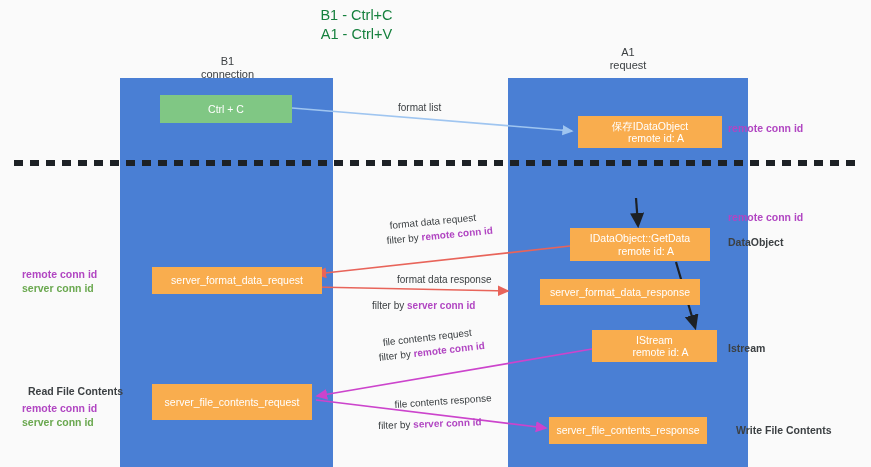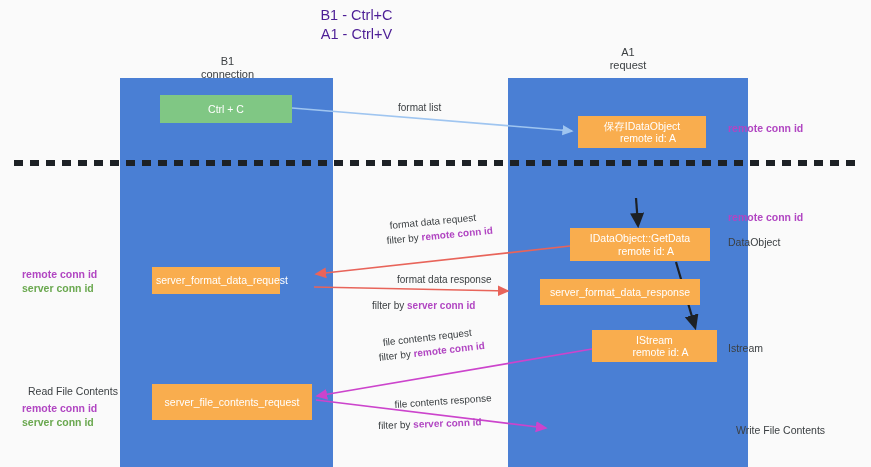--- a/index.html
+++ b/index.html
@@ -16,50 +16,50 @@
   #lane-b1{left:120px;top:78px;width:213px;height:389px;}
   #lane-a1{left:508px;top:78px;width:240px;height:389px;}
 
   
   .lane-head{position:absolute;text-align:center;font-size:11px;line-height:13px;color:#3c4043;}
   #head-b1{left:140px;top:55px;width:175px;}
   #head-a1{left:528px;top:46px;width:200px;}
 
   
   #title{position:absolute;left:0;top:6px;width:713px;text-align:center;
-         font-size:14.5px;line-height:19px;color:#4c1d95;}
+         font-size:14.5px;line-height:19px;color:#15803d;}
 
   
   #divider{position:absolute;left:14px;top:160px;width:845px;height:6px;
     background-image:repeating-linear-gradient(to right,#1d2125 0px,#1d2125 9px,rgba(0,0,0,0) 9px,rgba(0,0,0,0) 16px);}
 
   
   .node{position:absolute;box-sizing:border-box;display:flex;flex-direction:column;
         justify-content:center;text-align:center;
         font-size:10.5px;line-height:12.5px;color:#fff;padding:2px 4px;}
   .node.green{background:#80c784;}
   .node.orange{background:#f9ad4e;}
   .node .l2{font-size:10.5px;padding-left:12px;}
 
   
   #n-ctrlc{left:160px;top:95px;width:132px;height:28px;}
-  #n-save{left:578px;top:116px;width:128px;height:32px;}
+  #n-save{left:578px;top:116px;width:144px;height:32px;}
   #n-ctrlv{left:578px;top:172px;width:115px;height:26px;}
   #n-getdata{left:570px;top:228px;width:140px;height:33px;}
-  #n-sfdreq{left:152px;top:267px;width:128px;height:27px;}
+  #n-sfdreq{left:152px;top:267px;width:170px;height:27px;}
   #n-sfdresp{left:512px;top:279px;width:160px;height:26px;margin-left:28px;}
   #n-istream{left:592px;top:330px;width:125px;height:32px;}
   #n-sfcreq{left:152px;top:384px;width:160px;height:36px;}
   #n-sfcresp{left:549px;top:417px;width:158px;height:27px;}
 
   
   .side{position:absolute;font-size:10.5px;line-height:13.5px;font-weight:bold;}
   .purple{color:#b146c2;}
   .green-t{color:#6aa84f;}
-  .plain{color:#3c4043;font-weight:normal;font-size:10.5px;}
+  .plain{color:#3c4043;font-weight:bold;font-size:10.5px;}
 
   #lbl-l-conn{left:22px;top:268px;width:110px;}
   #lbl-l-read{left:28px;top:385px;width:120px;}
   #lbl-l-conn2{left:22px;top:402px;width:110px;}
   #lbl-r-rc1{left:728px;top:122px;}
   #lbl-r-rc2{left:728px;top:211px;}
   #lbl-r-do{left:728px;top:236px;}
   #lbl-r-is{left:728px;top:342px;}
   #lbl-r-wfc{left:736px;top:424px;}
 
@@ -158,20 +158,23 @@
 
   <div class="node orange" id="n-istream">
     <span>IStream</span>
     <span class="l2">remote id: A</span>
   </div>
 
   <div class="node orange" id="n-sfcreq">
     <span>server_file_contents_request</span>
   </div>
 
+  <div class="node orange" id="n-sfcresp">
+    <span>server_file_contents_response</span>
+  </div>
 
   <div class="edgelbl" id="el-formatlist">format list</div>
 
   <div class="edgelbl" id="el-fdreq">format data request</div>
   <div class="edgelbl" id="el-fdreq2">
     <span>filter by </span><b class="purple">remote conn id</b>
   </div>
 
   <div class="edgelbl" id="el-fdresp">format data response</div>
   <div class="edgelbl" id="el-fdresp2">

